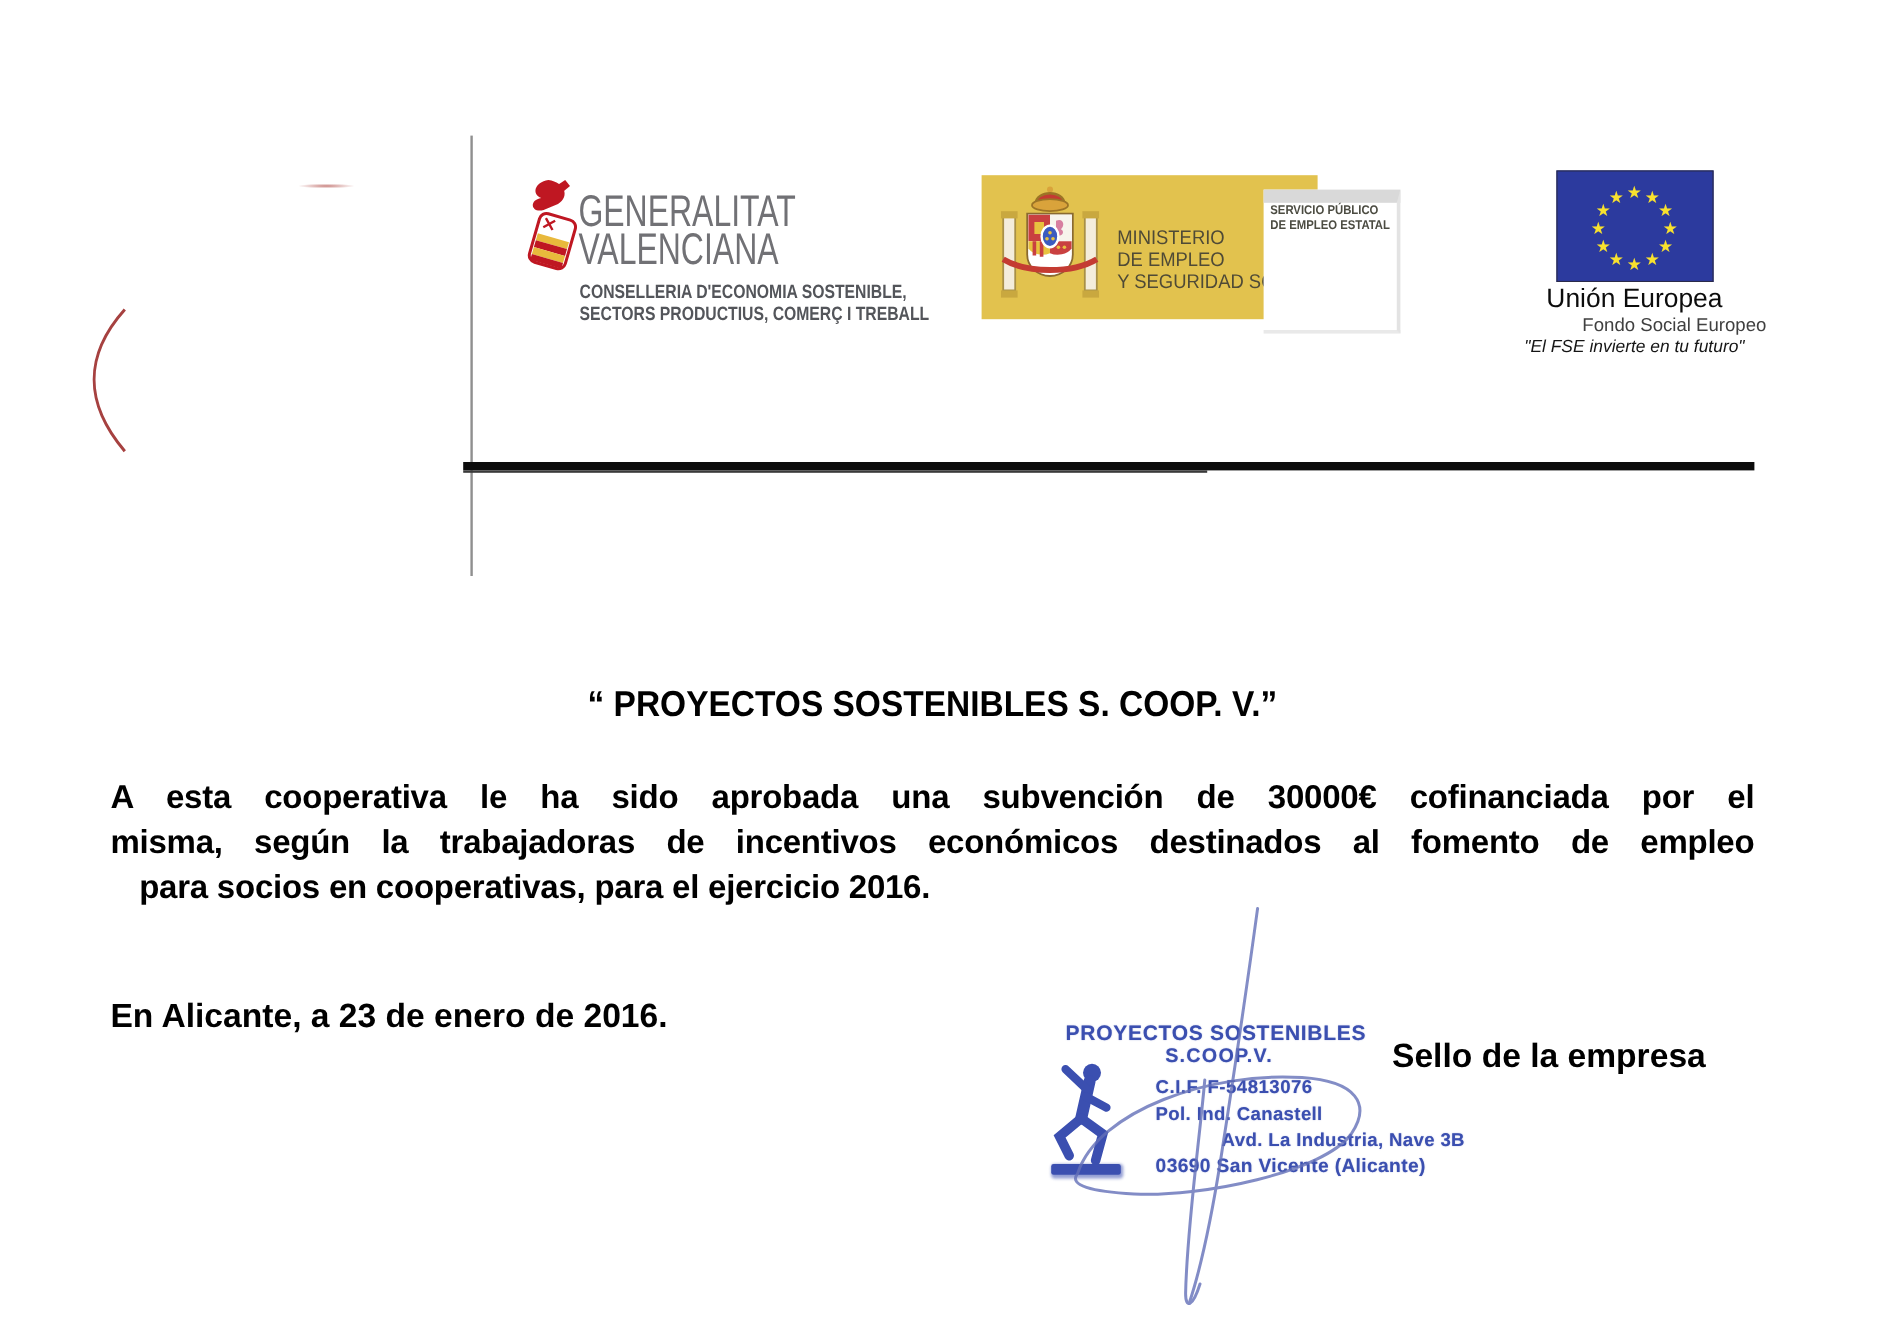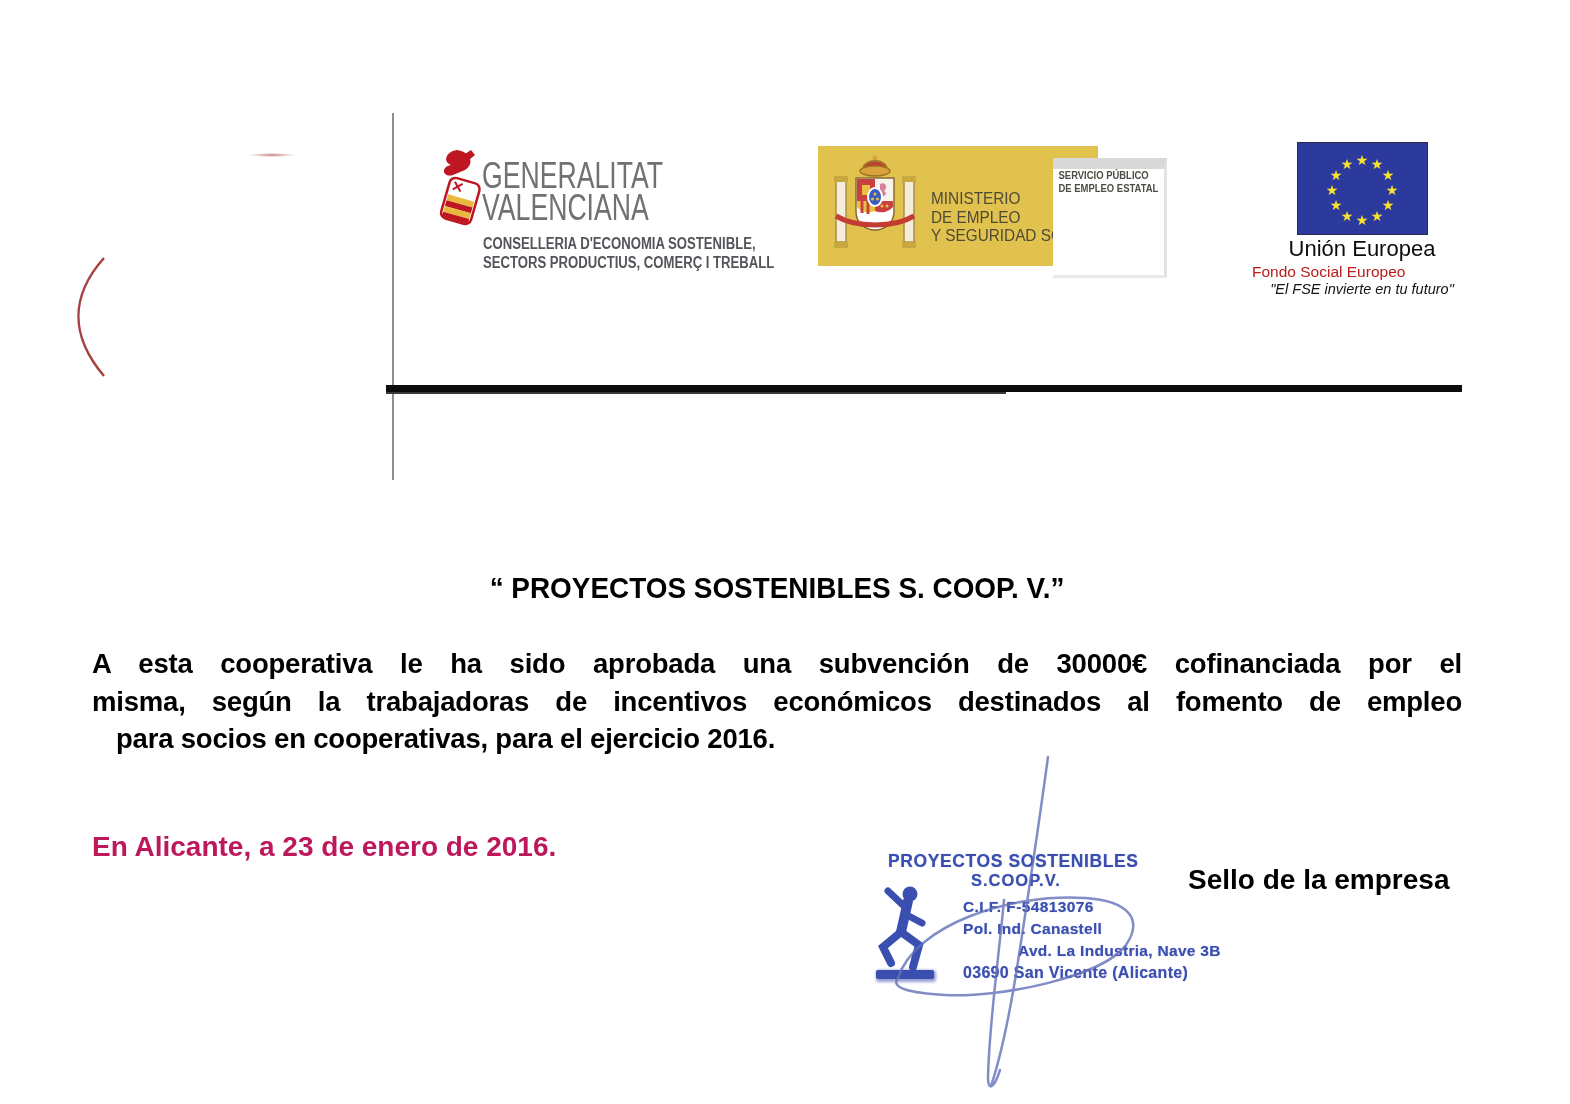--- a/index.html
+++ b/index.html
@@ -62,21 +62,21 @@
     border: 1px solid #2a2a4a;
     background: #2c3a9e;
   }
   .eu-title {
     position: absolute; left: 1252px; top: 236px; width: 220px;
     text-align: center; color: #0c0c0c;
     font-size: 22px; font-weight: normal; white-space: nowrap;
   }
   .eu-sub {
     position: absolute; left: 1252px; top: 263px; width: 220px;
-    text-align: left; color: #b91c1c;
+    text-align: right; color: #404040;
     font-size: 15.5px; white-space: nowrap;
   }
   .eu-quote {
     position: absolute; left: 1240px; top: 281px; width: 244px;
     text-align: center; color: #151515;
     font-size: 14.5px; font-style: italic; white-space: nowrap;
   }
 
   
   .vline { position: absolute; left: 392px; top: 113px; width: 2px; height: 367px; background: #8f8f8f; }
@@ -98,25 +98,25 @@
   }
   .body-block {
     position: absolute; left: 92px; top: 645px; width: 1370px;
     color: #000; font-size: 27.5px; font-weight: bold;
     line-height: 37.6px; letter-spacing: -0.2px;
   }
   .body-line { text-align: justify; text-align-last: justify; }
   .body-line.last { text-align: right; text-align-last: left; margin-left: 24px; }
   .date-line {
     position: absolute; left: 92px; top: 831px;
-    color: #be185d; font-size: 28px; font-weight: bold; white-space: nowrap;
+    color: #000000; font-size: 28px; font-weight: bold; white-space: nowrap;
   }
   .sello-label {
     position: absolute; left: 1160px; top: 864px;
-    color: #000; font-size: 28px; font-weight: bold; white-space: nowrap; margin-left: 28px;
+    color: #000; font-size: 28px; font-weight: bold; white-space: nowrap;
   }
 
   
   .stamp { color: #3b4fb0; font-weight: bold; position: absolute; white-space: nowrap;
            text-shadow: 0 0 1px rgba(59,79,176,0.55); }
   .stamp-l1 { left: 888px; top: 851px; font-size: 17.5px; letter-spacing: 0.6px; }
   .stamp-l2 { left: 971px; top: 871px; font-size: 16.5px; letter-spacing: 1px; }
   .stamp-cif { left: 963px; top: 898px; font-size: 15.5px; letter-spacing: 0.4px; }
   .stamp-a1 { left: 963px; top: 920px; font-size: 15.5px; letter-spacing: 0.3px; }
   .stamp-a2 { left: 1018px; top: 942px; font-size: 15.5px; letter-spacing: 0.3px; }

